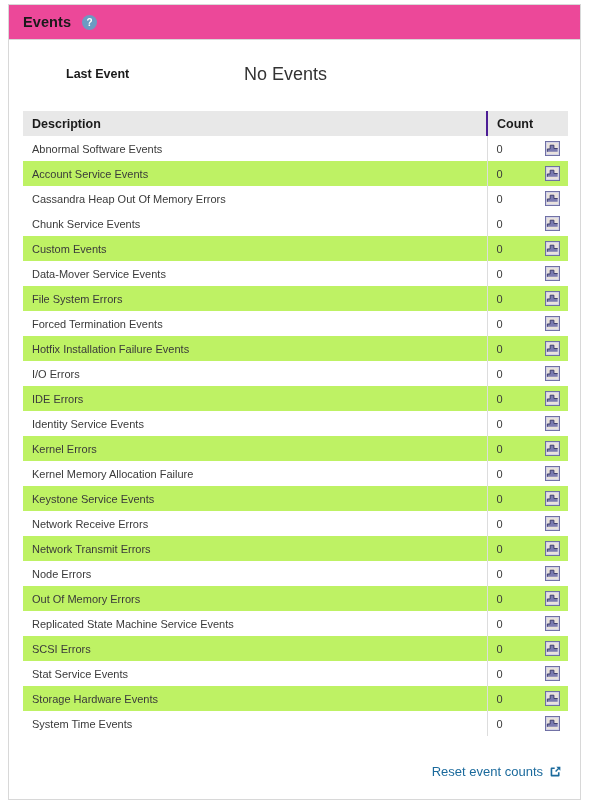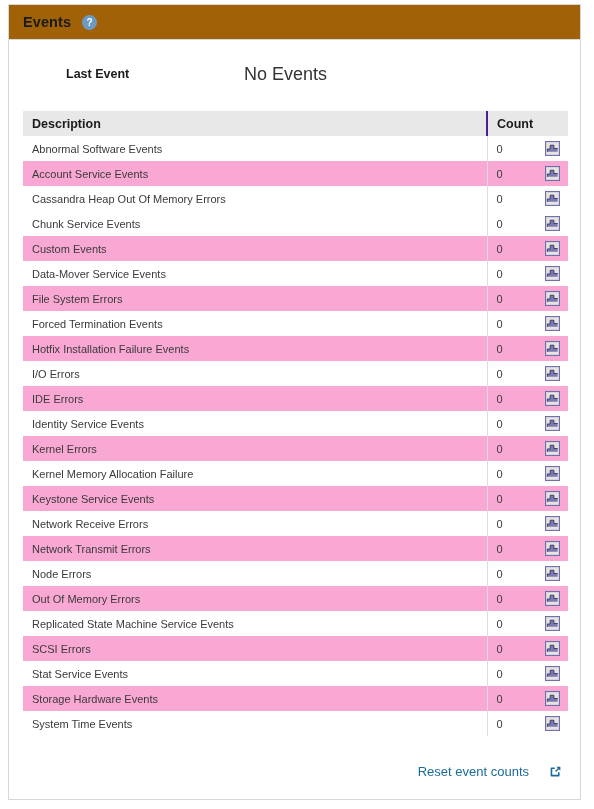--- a/index.html
+++ b/index.html
@@ -22,21 +22,21 @@
     top: 4px;
     width: 573px;
     height: 796px;
     border: 1px solid #d8d8d8;
     background: #ffffff;
     box-sizing: border-box;
   }
 
   .panel-header {
     height: 35px;
-    background: #a16207;
+    background: #ec4899;
     border-bottom: 1px solid #d8d8d8;
     display: flex;
     align-items: center;
     padding-left: 14px;
     box-sizing: border-box;
   }
   .panel-title {
     font-size: 14.5px;
     font-weight: bold;
     color: #1a1a1a;
@@ -115,21 +115,21 @@
   }
   table.events-table td.cell-count {
     border-left: 1px solid #dddddd;
     color: #3a3a3a;
     position: relative;
   }
   table.events-table tr.odd td {
     background: #ffffff;
   }
   table.events-table tr.even td {
-    background: #f9a8d4;
+    background: #bef264;
   }
 
   .count-wrap {
     display: flex;
     align-items: center;
     justify-content: space-between;
     padding-right: 8px;
   }
 
   .chart-icon {
@@ -149,21 +149,21 @@
     text-align: right;
     box-sizing: border-box;
   }
   .reset-link {
     color: #1b6a9c;
     font-size: 13px;
     text-decoration: none;
     cursor: pointer;
     display: inline-flex;
     align-items: center;
-    gap: 20px;
+    gap: 6px;
   }
   .ext-icon {
     width: 13px;
     height: 13px;
     display: inline-block;
   }
 </style>
 </head>
 <body>
 

